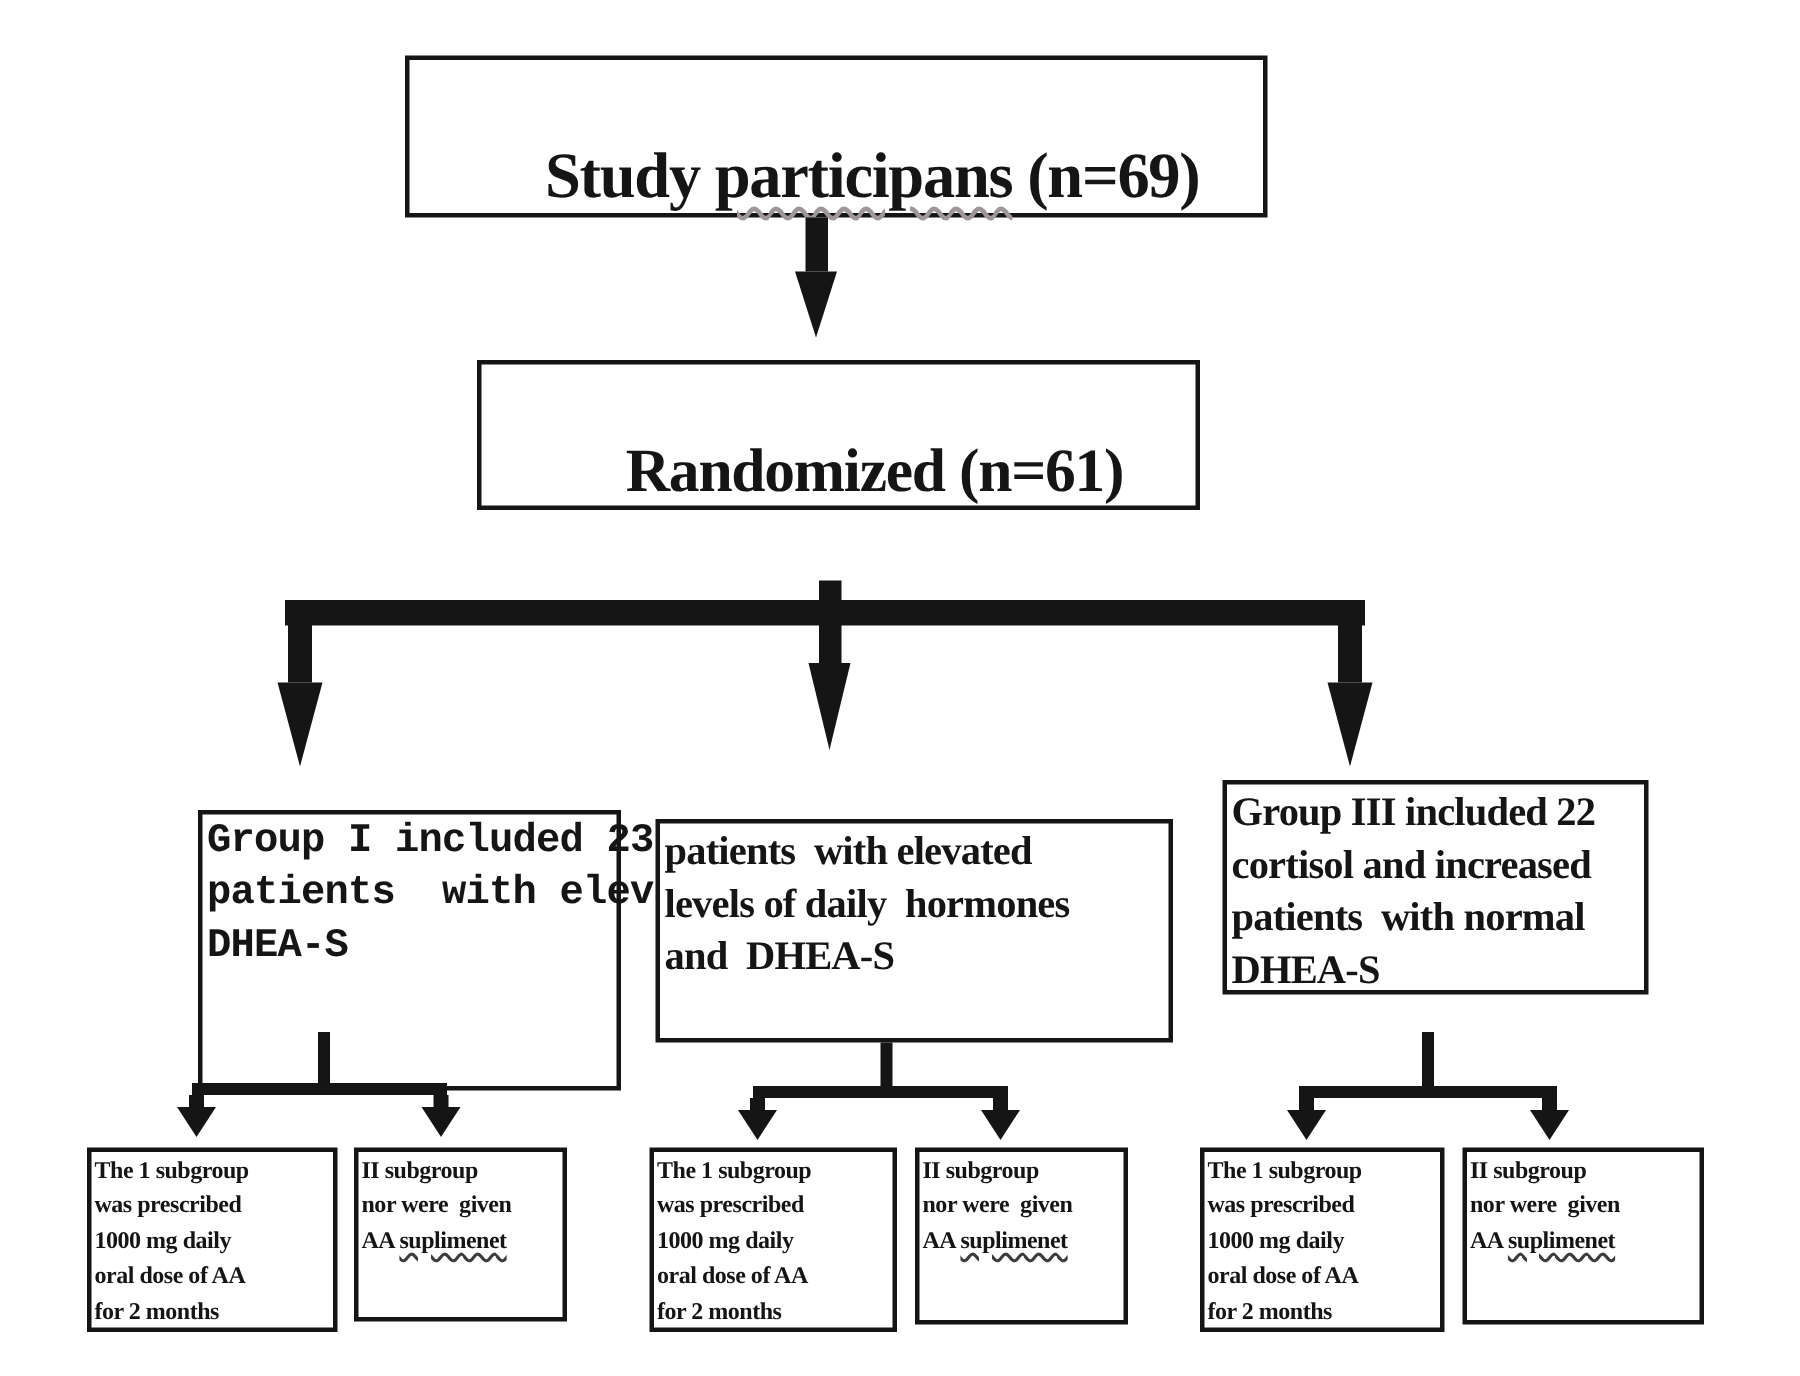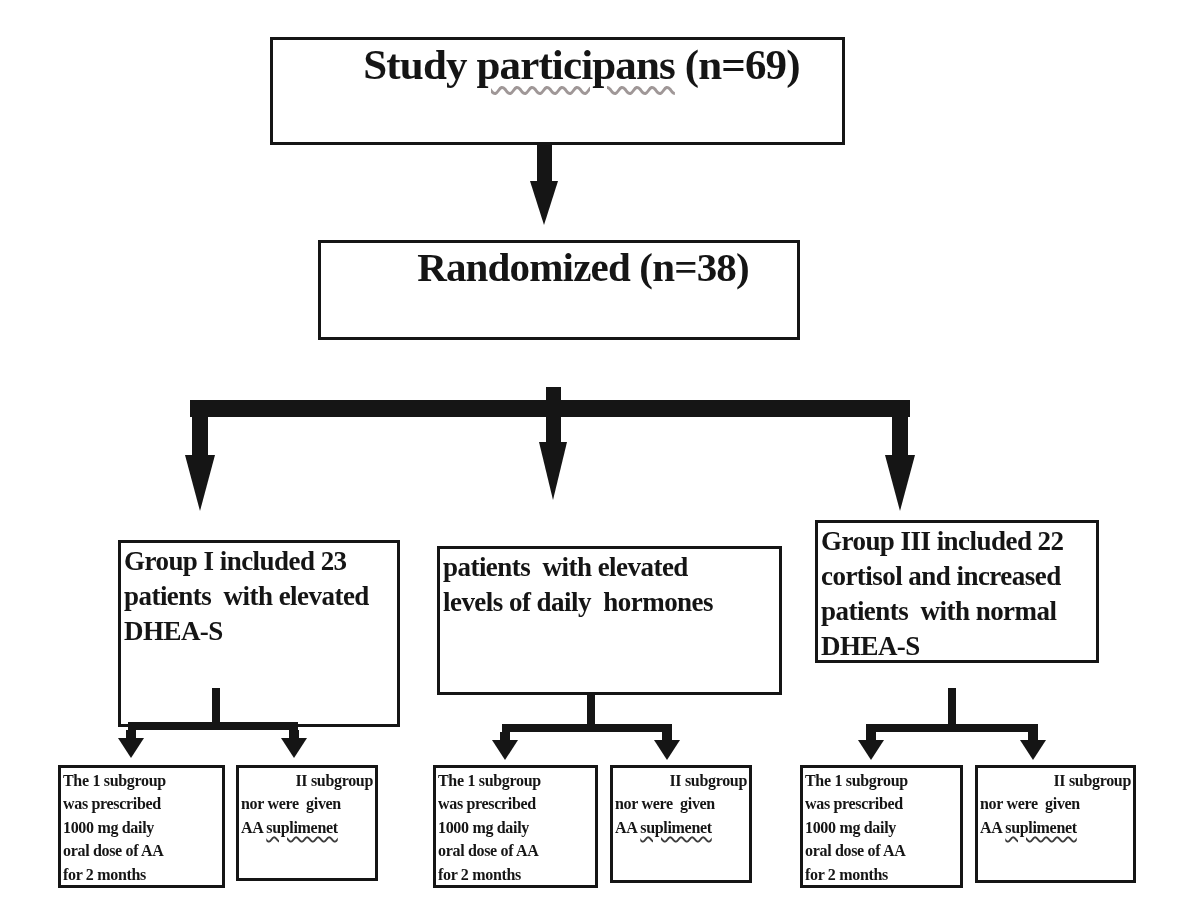--- a/index.html
+++ b/index.html
@@ -12,38 +12,38 @@
   #stage{
     position:relative;width:1200px;height:917px;background:var(--bg);
     overflow:hidden;
     font-family:"Liberation Serif","DejaVu Serif",serif;
     color:var(--ink);
   }
   .box{
     position:absolute;box-sizing:border-box;background:var(--bg);
     border:3px solid var(--ink);font-weight:bold;letter-spacing:-0.02em;
   }
-  .center-text{display:flex;align-items:flex-start;justify-content:center;text-align:center;padding-left:48px;}
+  .center-text{display:flex;align-items:flex-end;justify-content:center;text-align:center;padding-left:48px;}
   .ln{white-space:pre;}
-  .ln-center{text-align:right;}
+  .ln-center{text-align:left;}
   .shaft{position:absolute;background:var(--ink);}
   .head{
     position:absolute;width:0;height:0;border-style:solid;
     border-color:var(--ink) transparent transparent transparent;
   }
   .head-big{border-width:56px 15px 0 15px;}
   .head-mid{border-width:58px 14px 0 14px;}
   .head-top{border-width:44px 14px 0 14px;}
   .head-small{border-width:20px 13px 0 13px;}
 
   #top-box{left:270px;top:37px;width:575px;height:108px;font-size:43px;}
   #randomized-box{left:318px;top:240px;width:482px;height:100px;font-size:41px;}
 
   .group-box{font-size:27px;line-height:35px;padding:1px 3px;}
-  #group1-box{left:118px;top:540px;width:282px;height:187px;}
+  #group1-box{left:132px;top:540px;width:282px;height:187px;font-family:Liberation Mono, monospace;}
   #group2-box{left:437px;top:546px;width:345px;height:149px;}
   #group3-box{left:815px;top:520px;width:284px;height:143px;}
 
   .sub-box{font-size:16px;line-height:23.4px;padding:1px 2px;}
   #sub-a1{left:58px;top:765px;width:167px;height:123px;}
   #sub-b1{left:236px;top:765px;width:142px;height:116px;}
   #sub-a2{left:433px;top:765px;width:165px;height:123px;}
   #sub-b2{left:610px;top:765px;width:142px;height:118px;}
   #sub-a3{left:800px;top:765px;width:163px;height:123px;}
   #sub-b3{left:975px;top:765px;width:161px;height:118px;}
@@ -66,39 +66,40 @@
 <div id="stage">
 
   <div class="box center-text" id="top-box">
     <span class="ln"><span class="ln">Study </span><span class="ln squiggle-gray">participans</span><span class="ln"> (n=69)</span></span>
   </div>
 
   <div class="shaft" style="left:537px;top:145px;width:15px;height:36px;"></div>
   <div class="head head-top" style="left:530px;top:181px;"></div>
 
   <div class="box center-text" id="randomized-box">
-    <span class="ln">Randomized (n=38)</span>
+    <span class="ln">Randomized (n=61)</span>
   </div>
 
   <div class="shaft" style="left:546px;top:387px;width:15px;height:55px;"></div>
   <div class="shaft" style="left:190px;top:400px;width:720px;height:17px;"></div>
   <div class="head head-mid" style="left:539px;top:442px;"></div>
   <div class="shaft" style="left:192px;top:400px;width:16px;height:55px;"></div>
   <div class="head head-big" style="left:185px;top:455px;"></div>
   <div class="shaft" style="left:892px;top:400px;width:16px;height:55px;"></div>
   <div class="head head-big" style="left:885px;top:455px;"></div>
 
   <div class="box group-box" id="group1-box">
     <div class="ln">Group I included 23</div>
     <div class="ln">patients  with elevated</div>
     <div class="ln">DHEA-S</div>
   </div>
   <div class="box group-box" id="group2-box">
     <div class="ln">patients  with elevated</div>
     <div class="ln">levels of daily  hormones</div>
+    <div class="ln">and  DHEA-S</div>
   </div>
   <div class="box group-box" id="group3-box">
     <div class="ln">Group III included 22</div>
     <div class="ln">cortisol and increased</div>
     <div class="ln">patients  with normal</div>
     <div class="ln">DHEA-S</div>
   </div>
 
   <div class="shaft" style="left:212px;top:688px;width:8px;height:37px;"></div>
   <div class="shaft" style="left:128px;top:722px;width:170px;height:8px;"></div>

